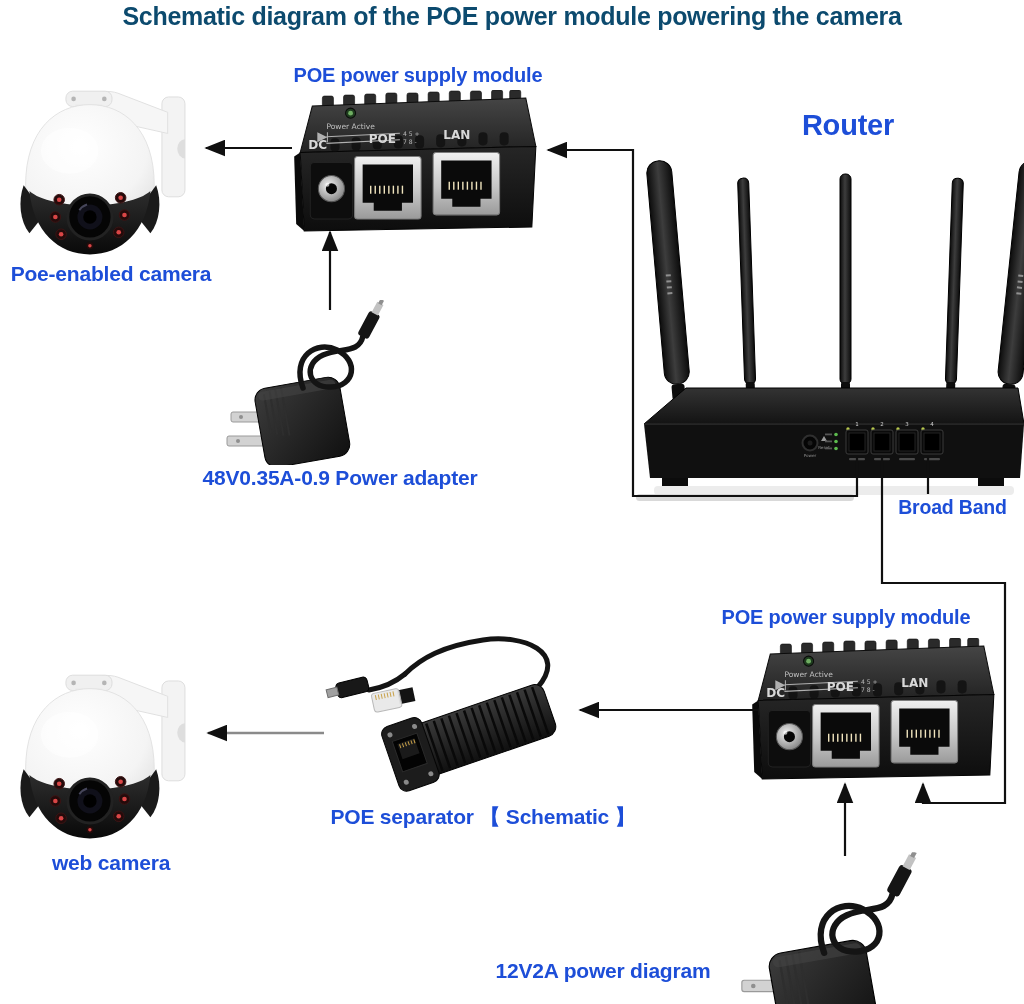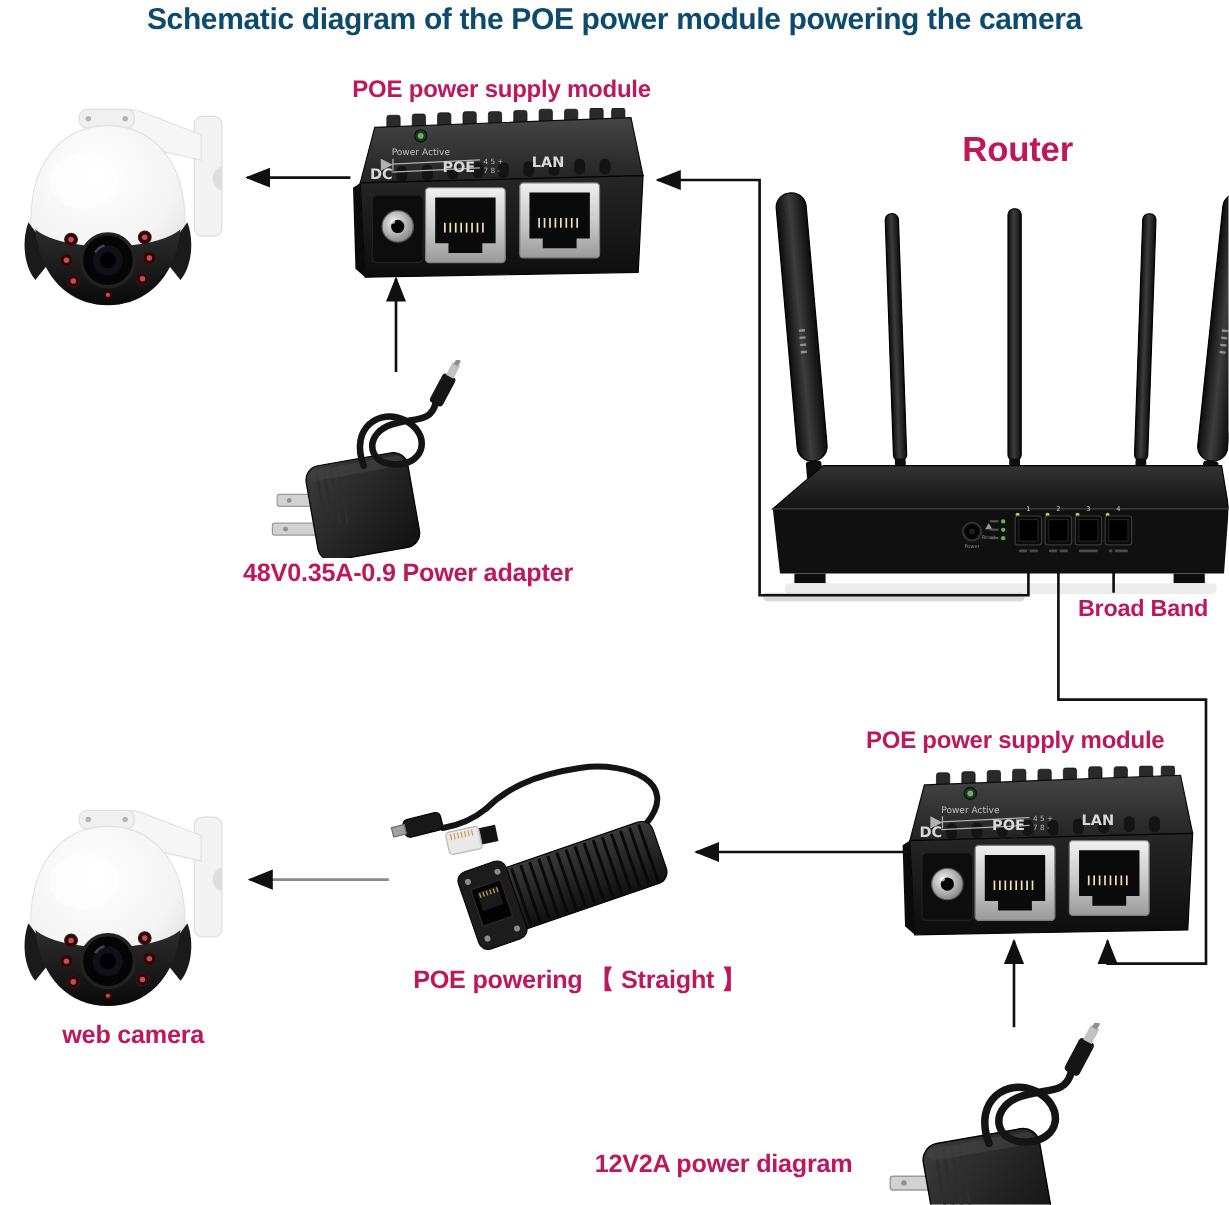--- a/index.html
+++ b/index.html
@@ -1,18 +1,18 @@
 <!DOCTYPE html>
 <html><head>
 <meta charset="utf-8">
 <style>
   html,body{margin:0;padding:0;background:#fff;}
   .canvas{position:relative;width:1024px;height:1004px;background:#fff;overflow:hidden;
           font-family:"Liberation Sans","DejaVu Sans",sans-serif;color:#111;}
-  .label{position:absolute;font-weight:700;text-align:center;color:#be185d;letter-spacing:-0.2px;line-height:1.1;}
+  .label{position:absolute;font-weight:700;text-align:center;color:#1d4ed8;letter-spacing:-0.2px;line-height:1.1;}
   .title{position:absolute;left:0;right:0;top:2px;text-align:center;font-size:25px;font-weight:700;letter-spacing:-0.3px;color:#0c4a6e;}
   .dev{position:absolute;}
   svg text{font-family:"DejaVu Sans","Liberation Sans",sans-serif;}
   .overlay{position:absolute;left:0;top:0;pointer-events:none;}
 </style>
 </head>
 <body>
 
 <div class="canvas">
 
@@ -208,20 +208,21 @@
         </g>
       </symbol>
     </defs>
   </svg>
 
   <div class="title">Schematic diagram of the POE power module powering the camera</div>
 
   <svg class="dev" style="left:6px;top:72px" width="212" height="192" viewBox="0 0 200 200">
       <use href="#sym-camera"></use>
     </svg>
+  <div class="label" style="left:0;top:262px;width:222px;font-size:21px">Poe-enabled camera</div>
 
   <div class="label" style="left:268px;top:64px;width:300px;font-size:20px">POE power supply module</div>
   <svg class="dev" style="left:286px;top:90px" width="252" height="143" viewBox="0 0 250 142">
       <use href="#sym-module"></use>
     </svg>
 
   <div class="label" style="left:748px;top:110px;width:200px;font-size:29px">Router</div>
   <svg class="dev" style="left:628px;top:152px" width="396" height="352" viewBox="0 0 396 352">
     <g>
       <g transform="rotate(-5 50 240)">
@@ -375,21 +376,21 @@
           <line x1="106" y1="91" x2="106" y2="95"></line>
             <line x1="109" y1="91" x2="109" y2="95"></line>
           <line x1="112" y1="91" x2="112" y2="95"></line>
             <line x1="115" y1="91" x2="115" y2="95"></line>
           <line x1="118" y1="91" x2="118" y2="95"></line>
             <line x1="121" y1="91" x2="121" y2="95"></line>
         </g>
       </g>
     </g>
   </svg>
-  <div class="label" style="left:283px;top:805px;width:400px;font-size:21px">POE powering 【 Straight 】</div>
+  <div class="label" style="left:283px;top:805px;width:400px;font-size:21px">POE separator 【 Schematic 】</div>
 
   <svg class="dev" style="left:6px;top:656px" width="212" height="192" viewBox="0 0 200 200">
       <use href="#sym-camera"></use>
     </svg>
   <div class="label" style="left:0;top:851px;width:222px;font-size:21px">web camera</div>
 
   <svg class="dev" style="left:735px;top:852px" width="240" height="189" viewBox="0 0 210 165">
       <use href="#sym-adapter"></use>
     </svg>
   <div class="label" style="left:438px;top:959px;width:330px;font-size:21px">12V2A power diagram</div>

